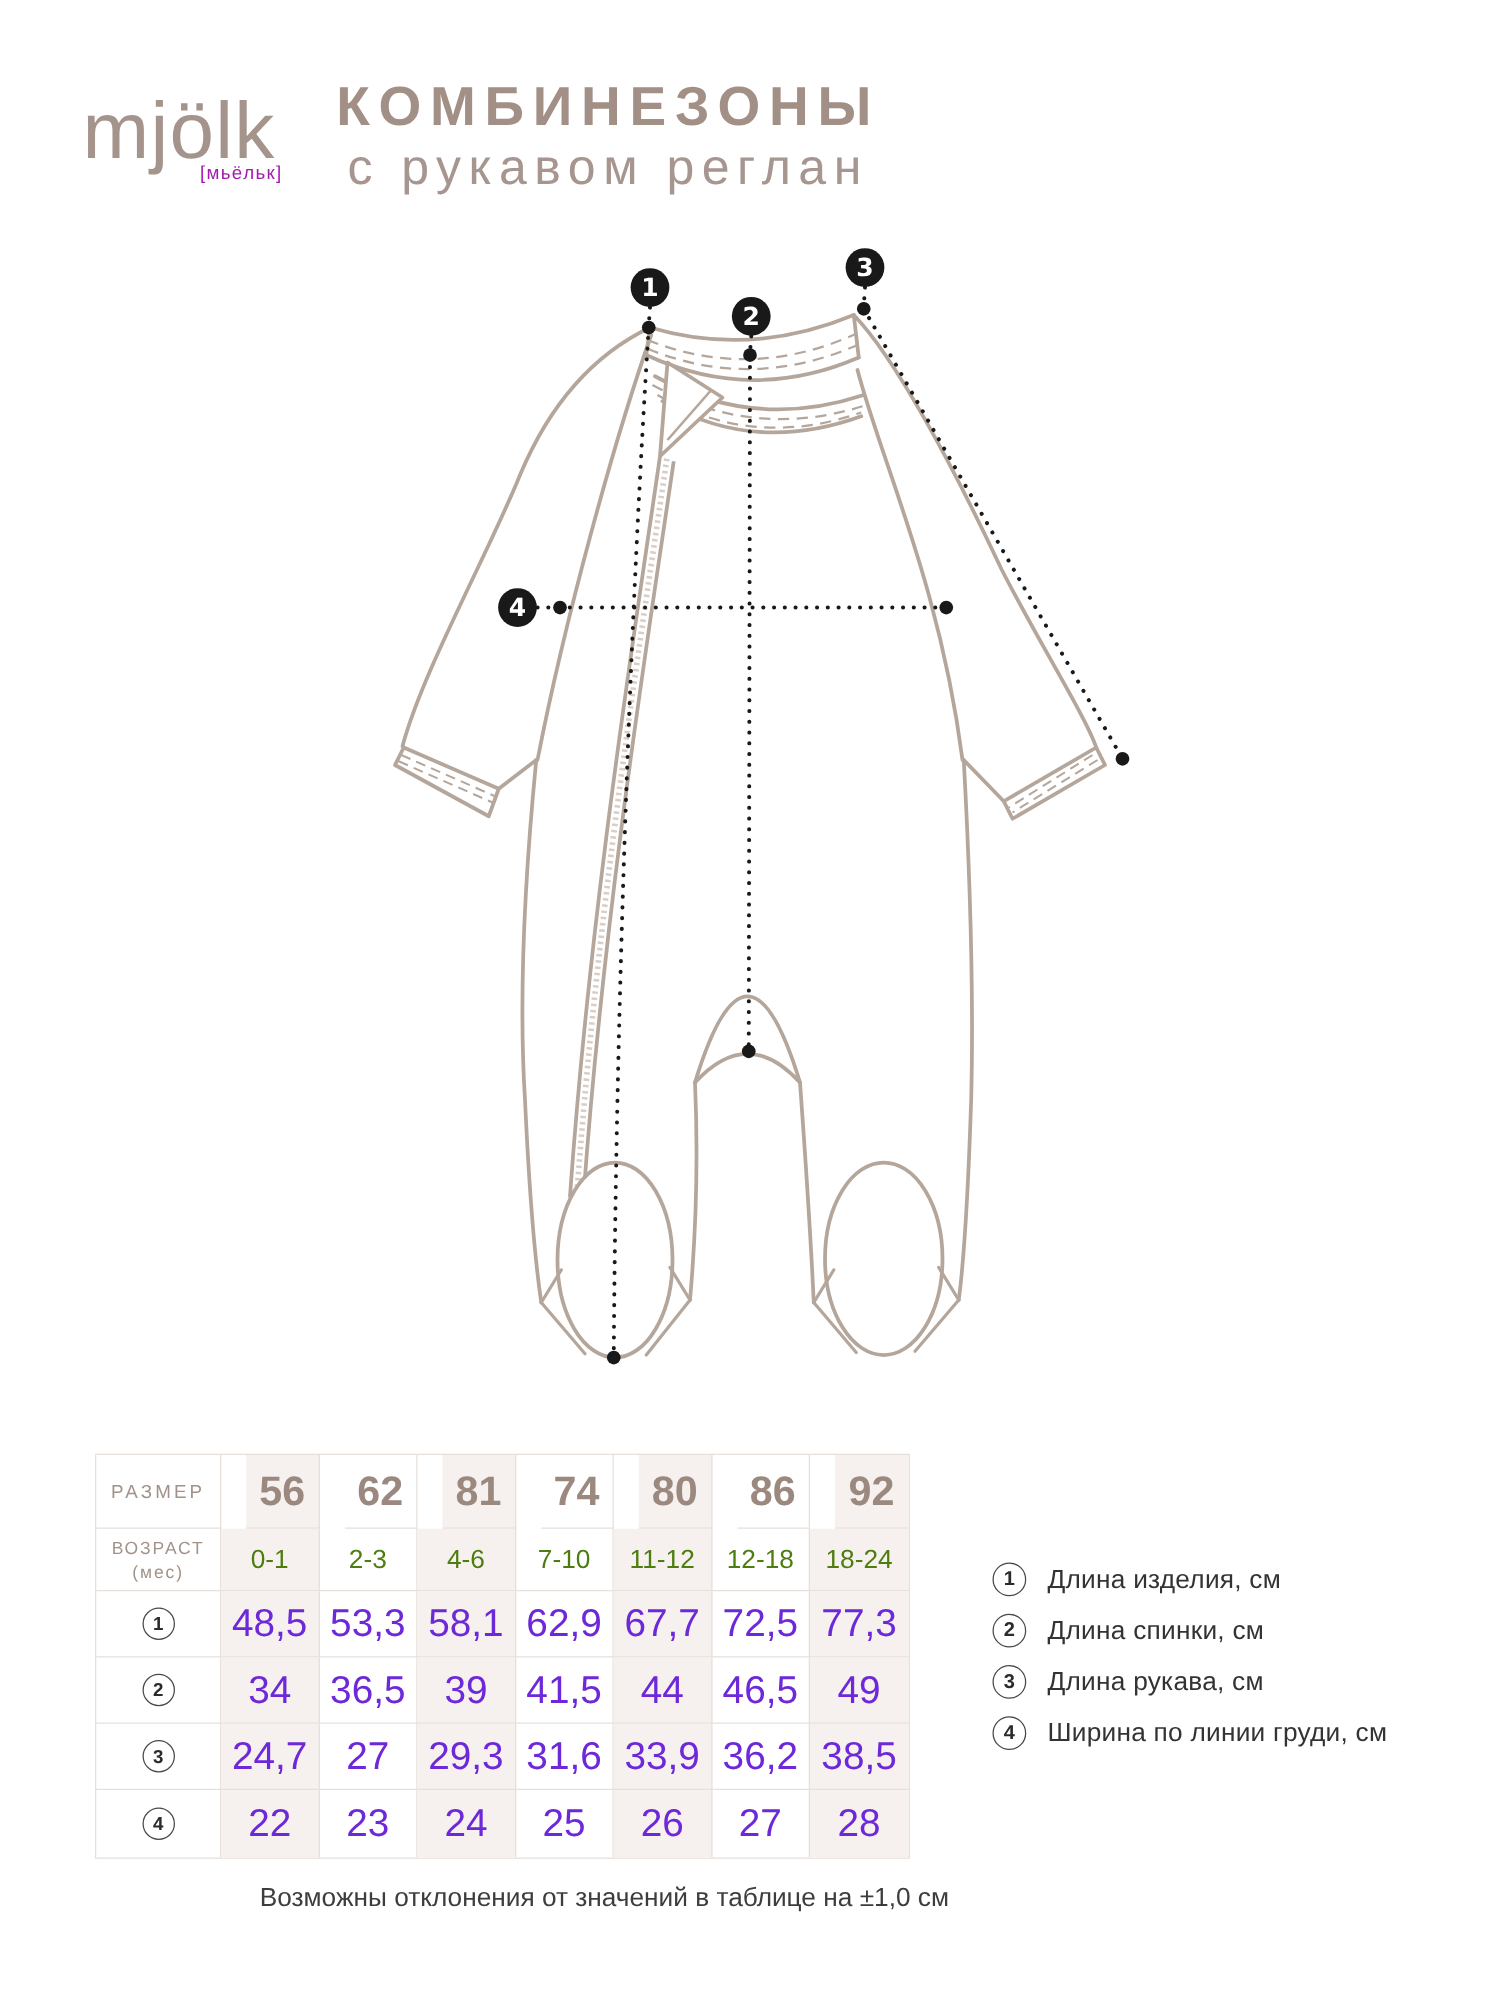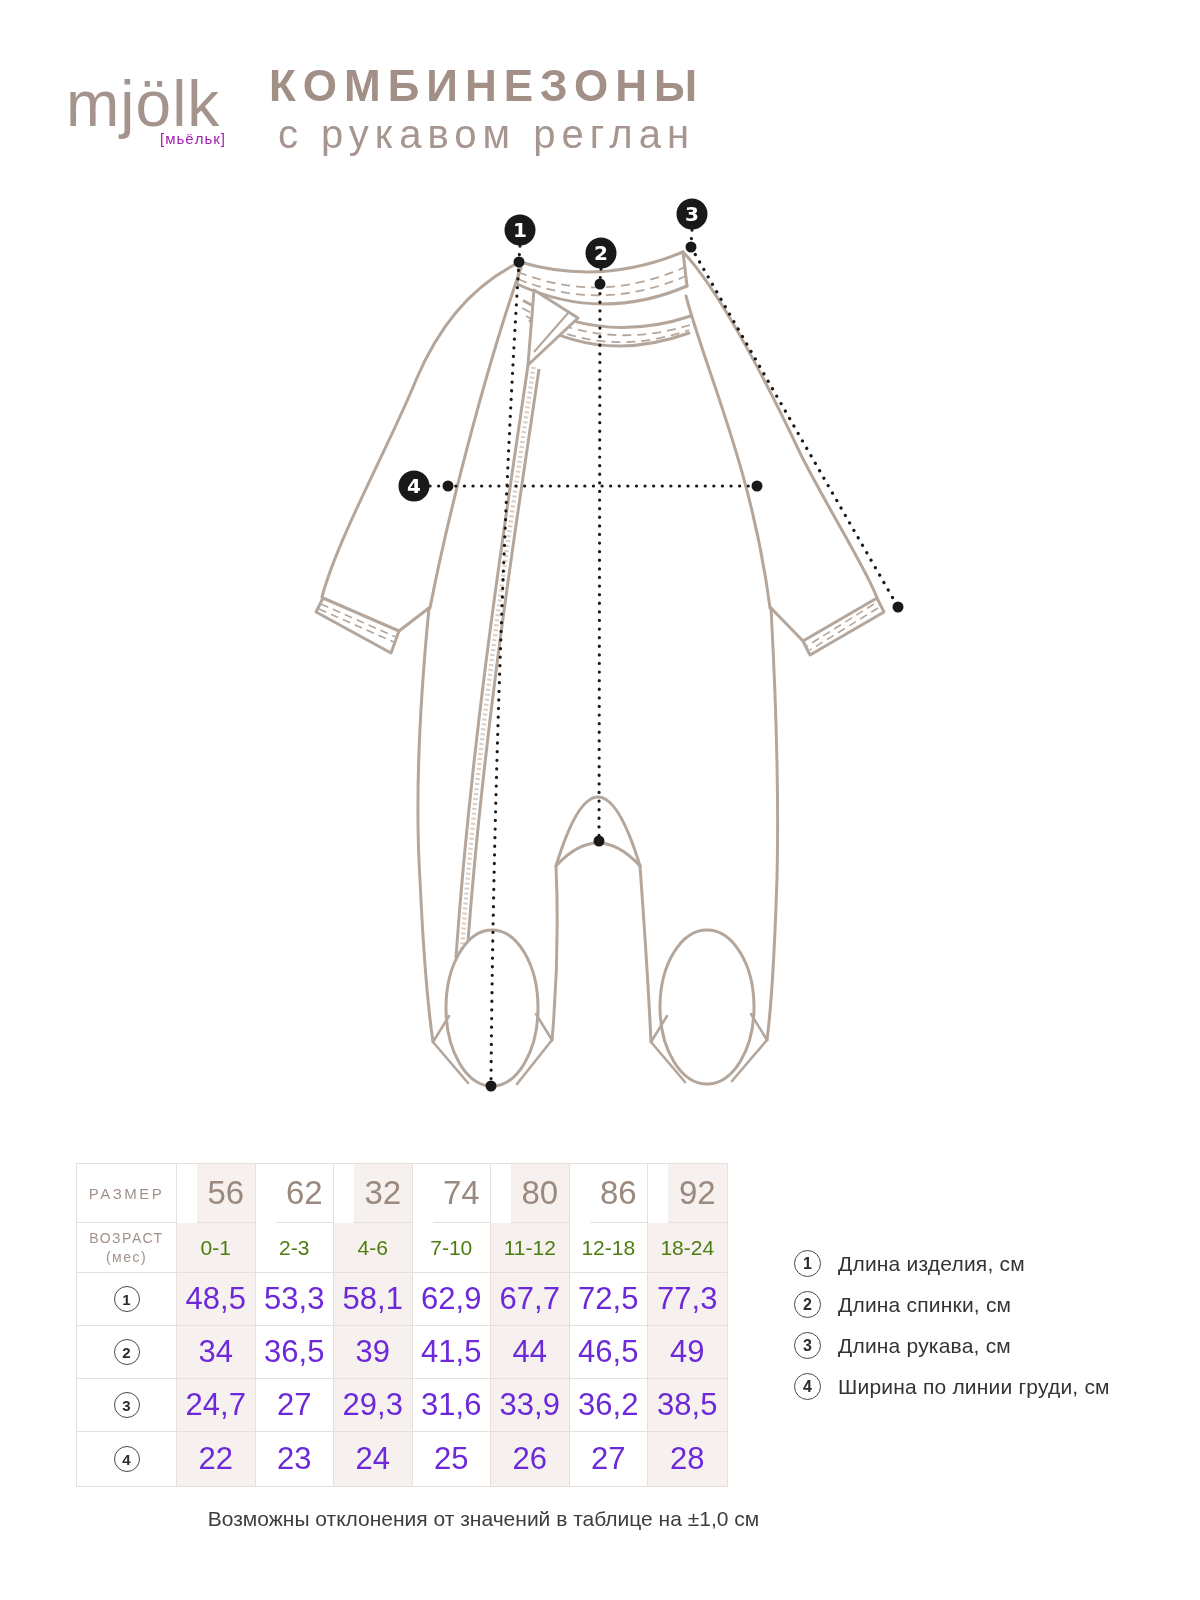--- a/index.html
+++ b/index.html
@@ -28,21 +28,21 @@
     position:absolute;left:76px;top:1163px;display:grid;
     grid-template-columns:100px repeat(7,78.5px);
     grid-template-rows:59px 50px 53px 53px 53px 54px;
     border:1px solid #e6dfda;background:#ffffff;box-sizing:content-box;
   }
   .cell{display:flex;align-items:center;justify-content:center;border-right:1px solid #e6dfda;border-bottom:1px solid #e6dfda;}
   .size-table > .cell:nth-child(8n){border-right:none;}
   .size-table > .cell:nth-child(n+41){border-bottom:none;}
   .shade{background:#f6f1ee;}
   .size-label{font-size:15px;letter-spacing:2.5px;color:#a29289;}
-  .size-cell{font-size:33px;font-weight:normal;color:#9b897f;margin-left:20px;}
+  .size-cell{font-size:33px;font-weight:bold;color:#9b897f;margin-left:20px;}
   .age-label{flex-direction:column;font-size:14px;letter-spacing:1.5px;color:#a29289;line-height:1.3;text-align:center;align-items:center;}
   .age-cell{font-size:21px;color:#4d7c0f;}
   .val-cell{font-size:31px;color:#6d28d9;}
 
   .badge{
     width:26px;height:26px;border:1.5px solid #4d4844;border-radius:50%;
     display:inline-flex;align-items:center;justify-content:center;
     font-size:15px;font-weight:bold;color:#2e2a28;box-sizing:border-box;background:#fff;flex:0 0 auto;
   }
 
@@ -176,21 +176,21 @@
         <circle cx="414" cy="486" r="15.5" fill="#191919"></circle>
         <text class="marker-num" x="414" y="493">4</text>
       </g>
     </g>
   </svg>
 
   <div class="size-table">
       <div class="cell label-cell size-label">РАЗМЕР</div>
       <div class="cell size-cell shade">56</div>
       <div class="cell size-cell">62</div>
-      <div class="cell size-cell shade">32</div>
+      <div class="cell size-cell shade">81</div>
       <div class="cell size-cell">74</div>
       <div class="cell size-cell shade">80</div>
       <div class="cell size-cell">86</div>
       <div class="cell size-cell shade">92</div>
       <div class="cell label-cell age-label">
         <div>ВОЗРАСТ</div>
         <div>(мес)</div>
       </div>
       <div class="cell age-cell shade">0-1</div>
       <div class="cell age-cell">2-3</div>

